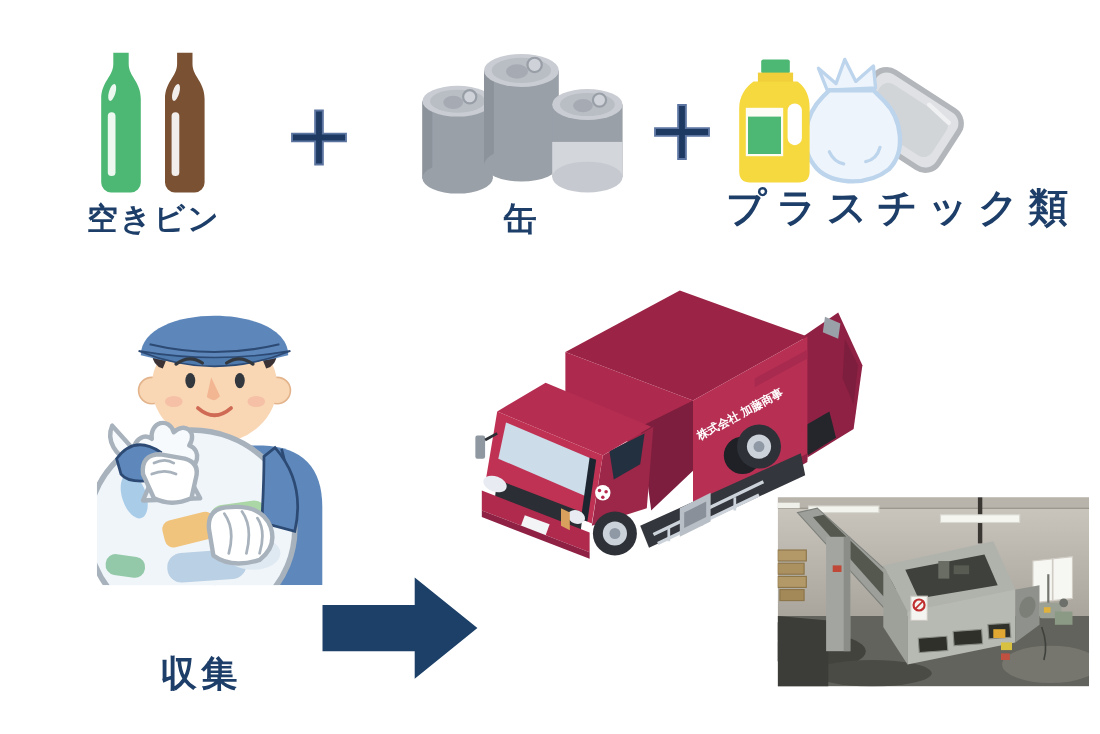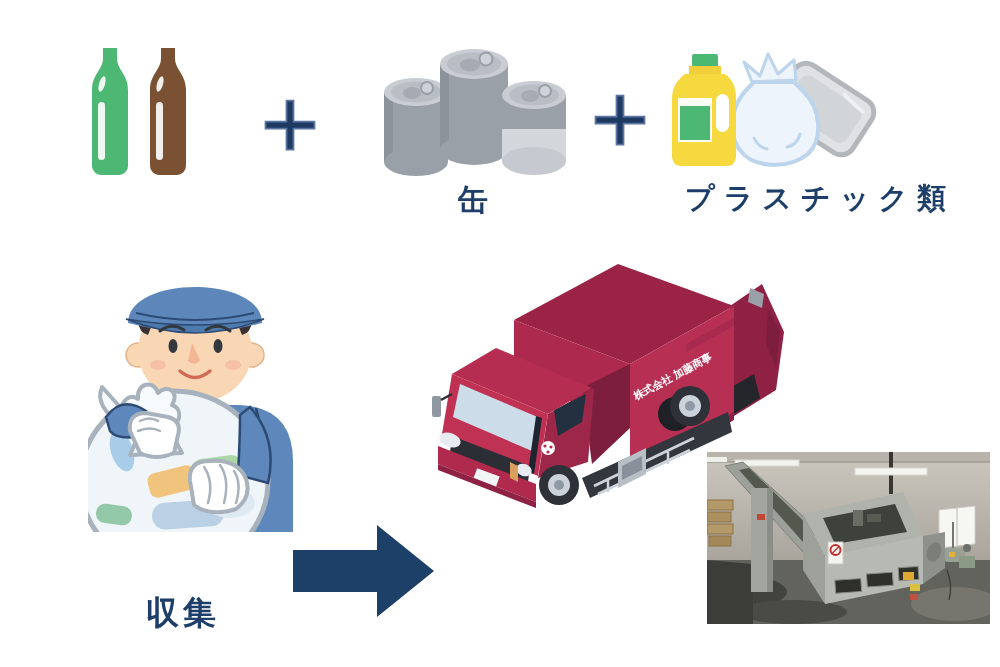--- a/index.html
+++ b/index.html
@@ -2,21 +2,21 @@
 <html><head>
 <meta charset="utf-8">
 <style>
   html,body{margin:0;padding:0;background:#ffffff;}
   body{font-family:"Liberation Sans",sans-serif;}
   .canvas{position:relative;width:1000px;height:667px;background:#ffffff;overflow:hidden;margin:0 auto;}
   .abs{position:absolute;}
   .cap-label{position:absolute;color:#1d3e68;font-weight:bold;text-align:center;line-height:1.1;}
   .lbl-bottles{left:55px;top:184px;width:170px;font-size:28px;letter-spacing:2px;}
   .lbl-cans{left:413px;top:183px;width:120px;font-size:30px;}
-  .lbl-plastics{left:655px;top:183px;width:330px;font-size:29px;letter-spacing:9px;}
+  .lbl-plastics{left:655px;top:169px;width:330px;font-size:36px;letter-spacing:9px;}
   .lbl-collect{left:118px;top:563px;width:130px;font-size:33px;letter-spacing:4px;margin-top:32px;}
   svg{display:block;}
   .worker-box{overflow:hidden;}
 </style>
 </head>
 <body>
 
 <div class="canvas">
 
   <div class="abs" style="left:88px;top:46px;">
@@ -26,20 +26,21 @@
         <rect x="10" y="56" width="7" height="58" rx="3.5" fill="#ffffff" opacity="0.9"></rect>
         <ellipse cx="14" cy="38" rx="3" ry="8" fill="#ffffff" opacity="0.9" transform="rotate(16 14 38)"></ellipse>
       </g>
       <g transform="translate(58,0)">
         <path d="M15,2 h14 v10 c0,12 11,16 11,32 v76 a9,9 0 0 1 -9,9 H13 a9,9 0 0 1 -9,-9 V44 c0,-16 11,-20 11,-32 Z" fill="#7a5233"></path>
         <rect x="10" y="56" width="7" height="58" rx="3.5" fill="#ffffff" opacity="0.9"></rect>
         <ellipse cx="14" cy="38" rx="3" ry="8" fill="#ffffff" opacity="0.9" transform="rotate(16 14 38)"></ellipse>
       </g>
     </svg>
   </div>
+  <div class="cap-label lbl-bottles">空きビン</div>
 
   <div class="abs" style="left:262px;top:97px;">
     <svg width="56" height="56" viewBox="0 0 64 64">
       <path d="M28 4h8v24h24v8H36v24h-8V36H4v-8h24z" fill="#1e3a62" stroke="#5b74a0" stroke-width="2"></path>
     </svg>
   </div>
 
   <div class="abs" style="left:382px;top:45px;">
     <svg width="186" height="132" viewBox="0 0 186 132">
       <g transform="translate(0,30)">

